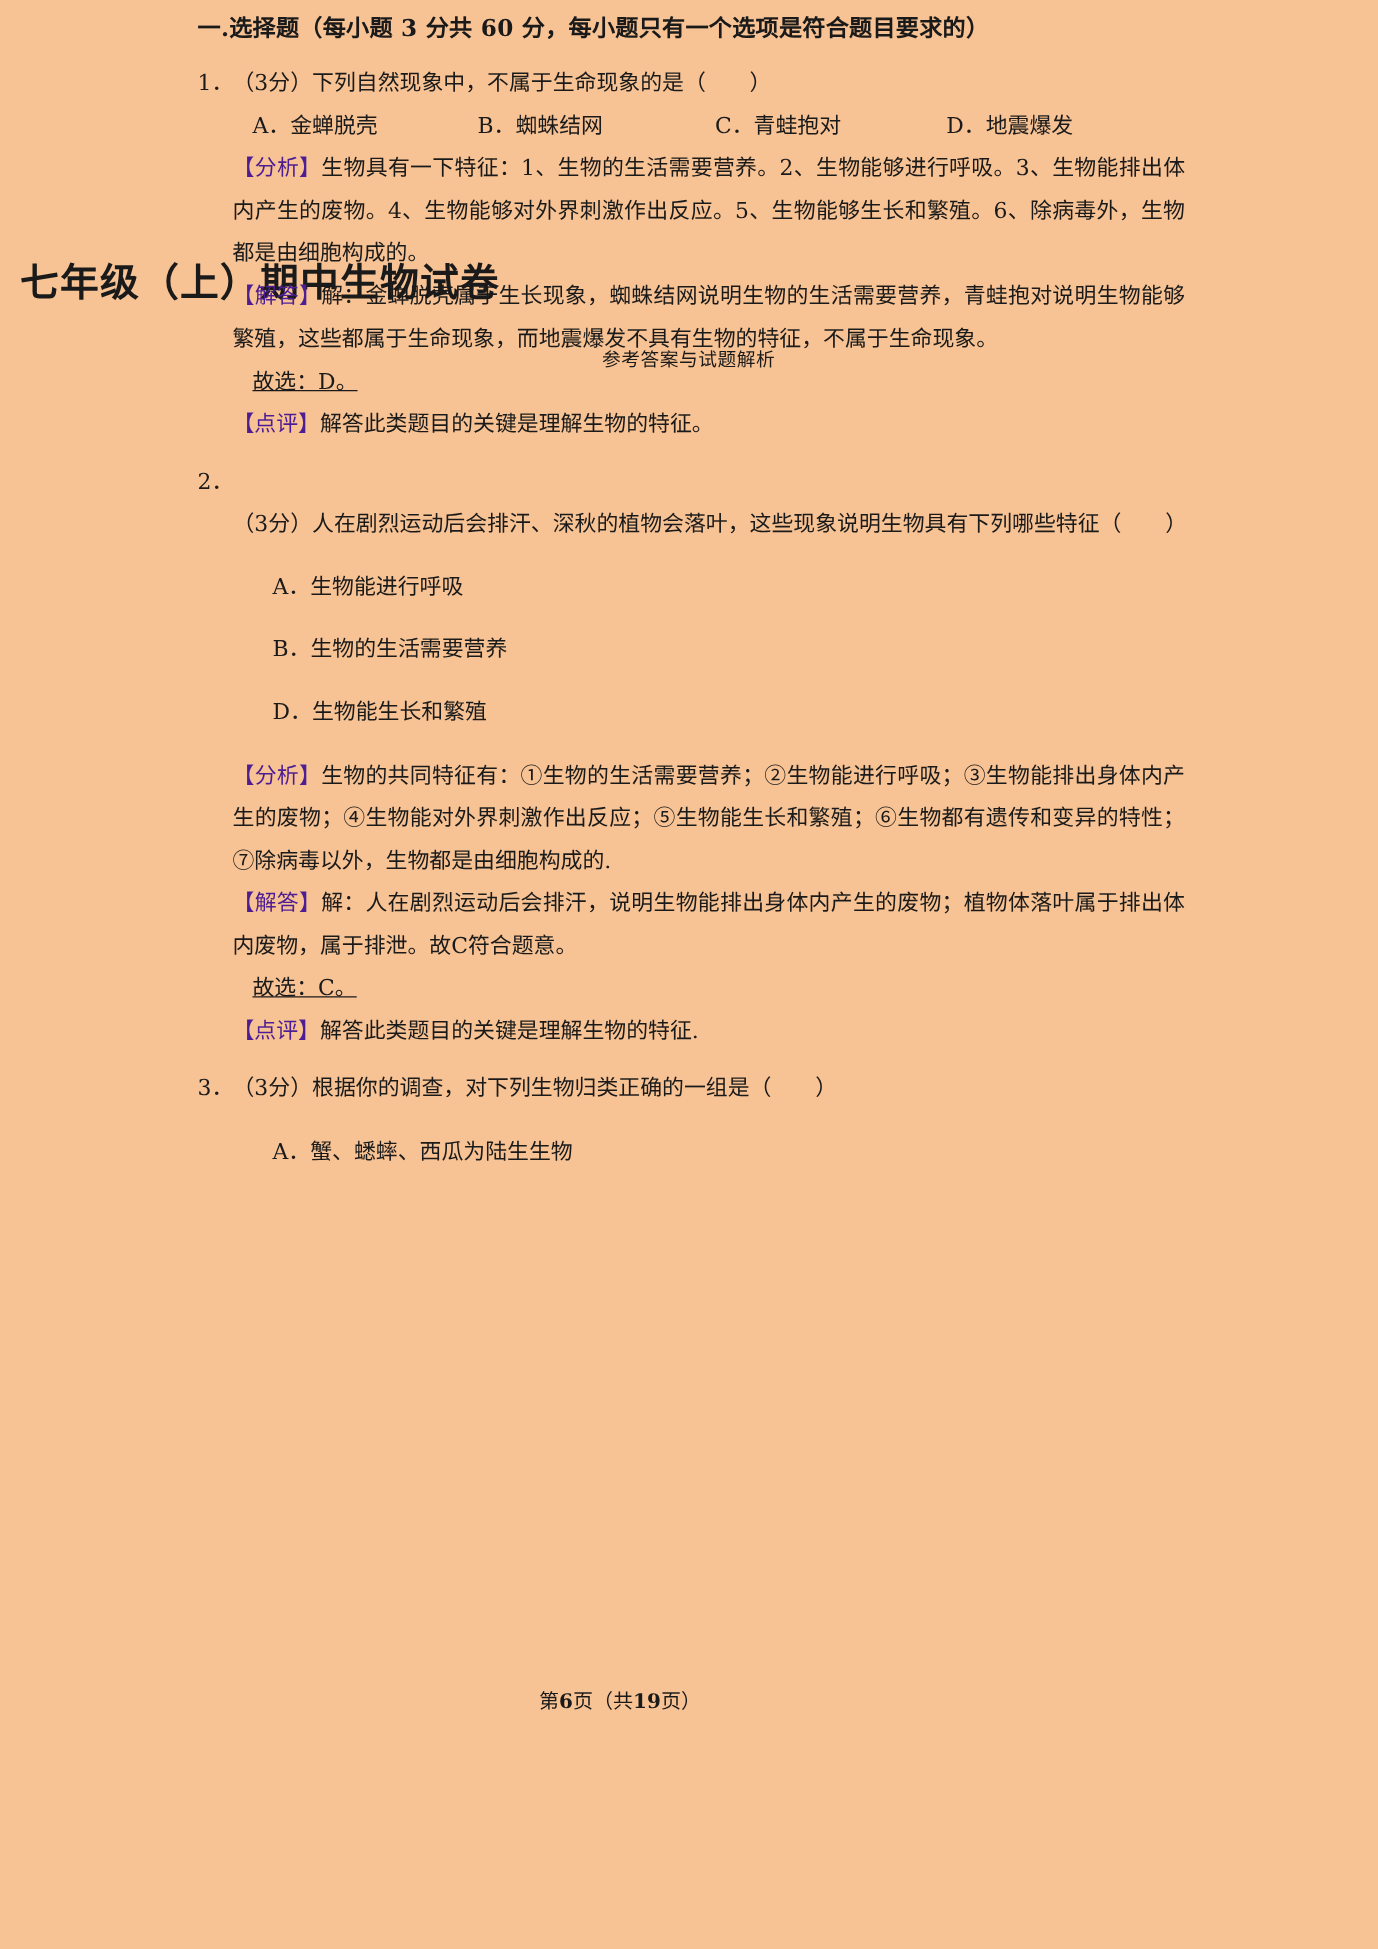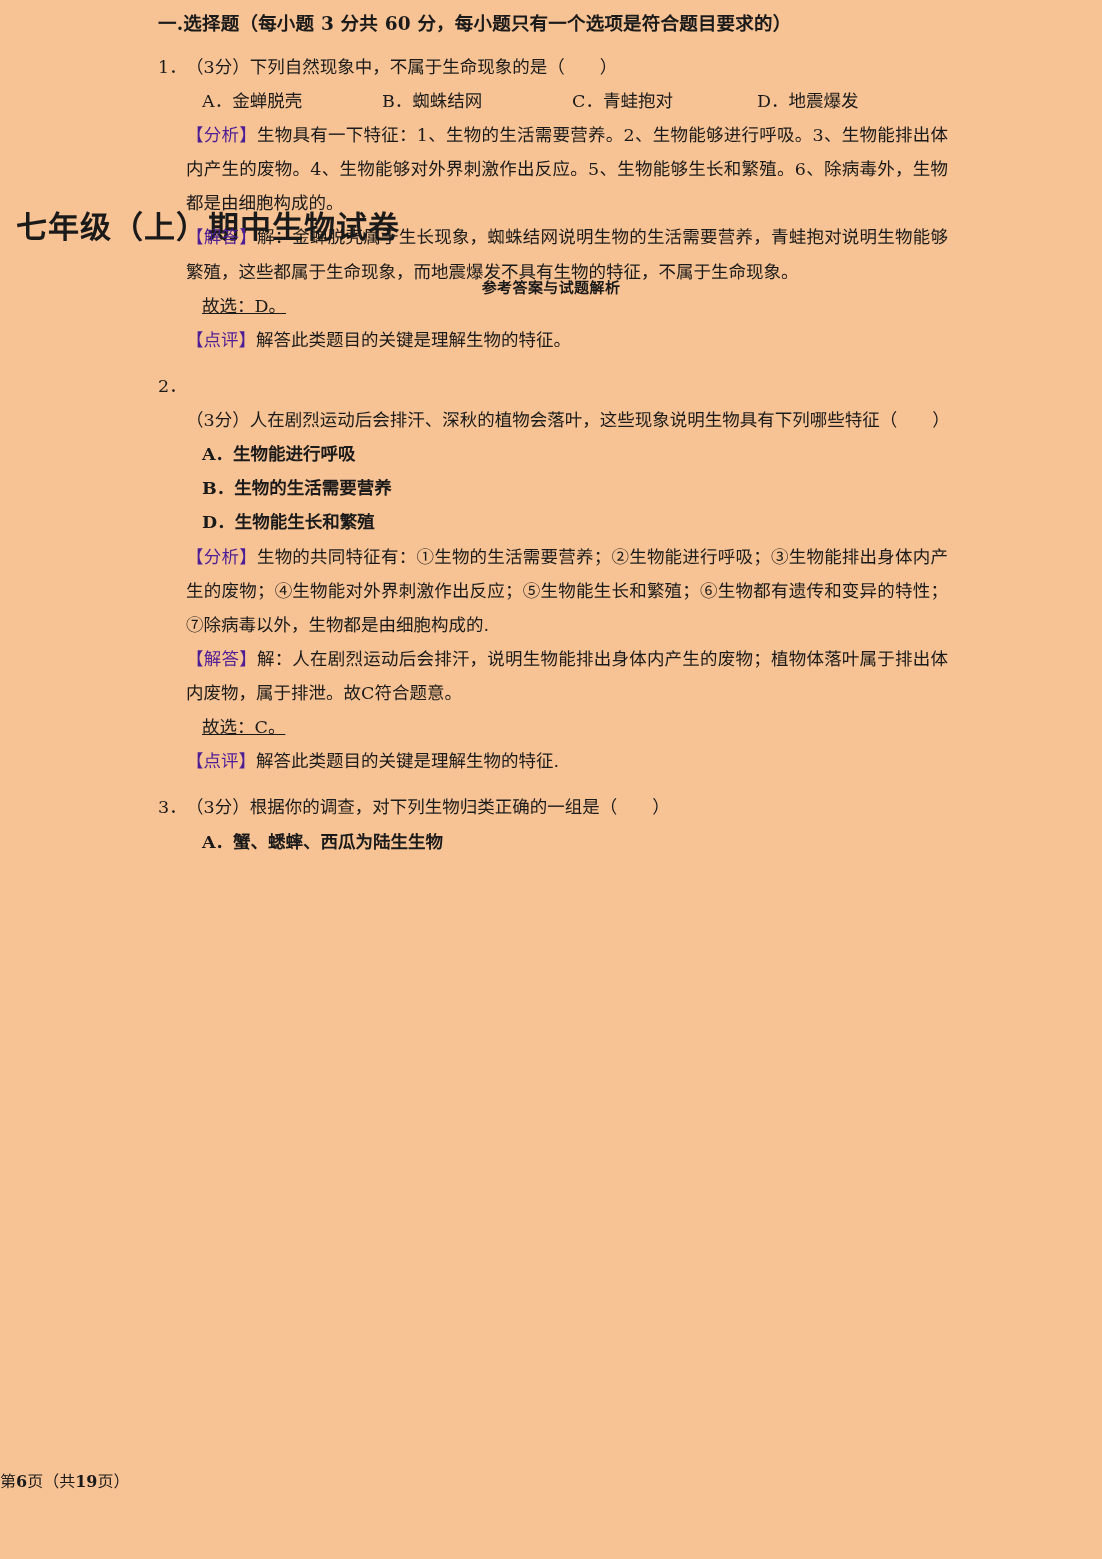--- a/index.html
+++ b/index.html
@@ -44,21 +44,21 @@
     letter-spacing: 1px;
     line-height: 1.22;
     font-family: "DejaVu Serif", "Liberation Serif", serif;
   }
 
   .doc-subtitle {
     margin: 16px;
     padding-top: 16px;
     text-align: center;
     font-size: 15px;
-    font-weight: bold;
+    font-weight: normal;
     letter-spacing: 0.4px;
     line-height: 1.3;
   }
 
   
   .section-head {
     margin: 0;
     padding-top: 10px;
     font-size: 18.5px;
     font-weight: bold;
@@ -96,25 +96,24 @@
   }
   .opt-row .opt {
     display: inline-block;
   }
   .opt-inline-1 { width: 180px; }
   .opt-inline-2 { width: 190px; }
   .opt-inline-3 { width: 185px; }
   .opt-inline-4 { width: auto; }
 
   .opt-block {
-    margin: 0;
+    margin: 16px;
     padding-left: 44px;
     font-size: 17.5px;
     line-height: 1.95;
-    font-weight: bold;
   }
 
   
   .para {
     margin: 0;
     padding-left: 28px;
     font-size: 17.5px;
     line-height: 1.95;
     text-align: justify;
     text-justify: inter-ideograph;
@@ -130,22 +129,23 @@
     padding-left: 44px;
     font-size: 17.5px;
     line-height: 1.95;
     text-decoration: underline;
   }
 
   
   .footer {
     position: absolute;
     left: 0;
-    top: 1472px;
+    top: 1351px;
     width: 992px;
+    text-align: center;
     font-size: 16px;
     line-height: 1.2;
   }
   .footer .pg-num {
     font-weight: bold;
   }
 </style>
 </head>
 <body>
 

